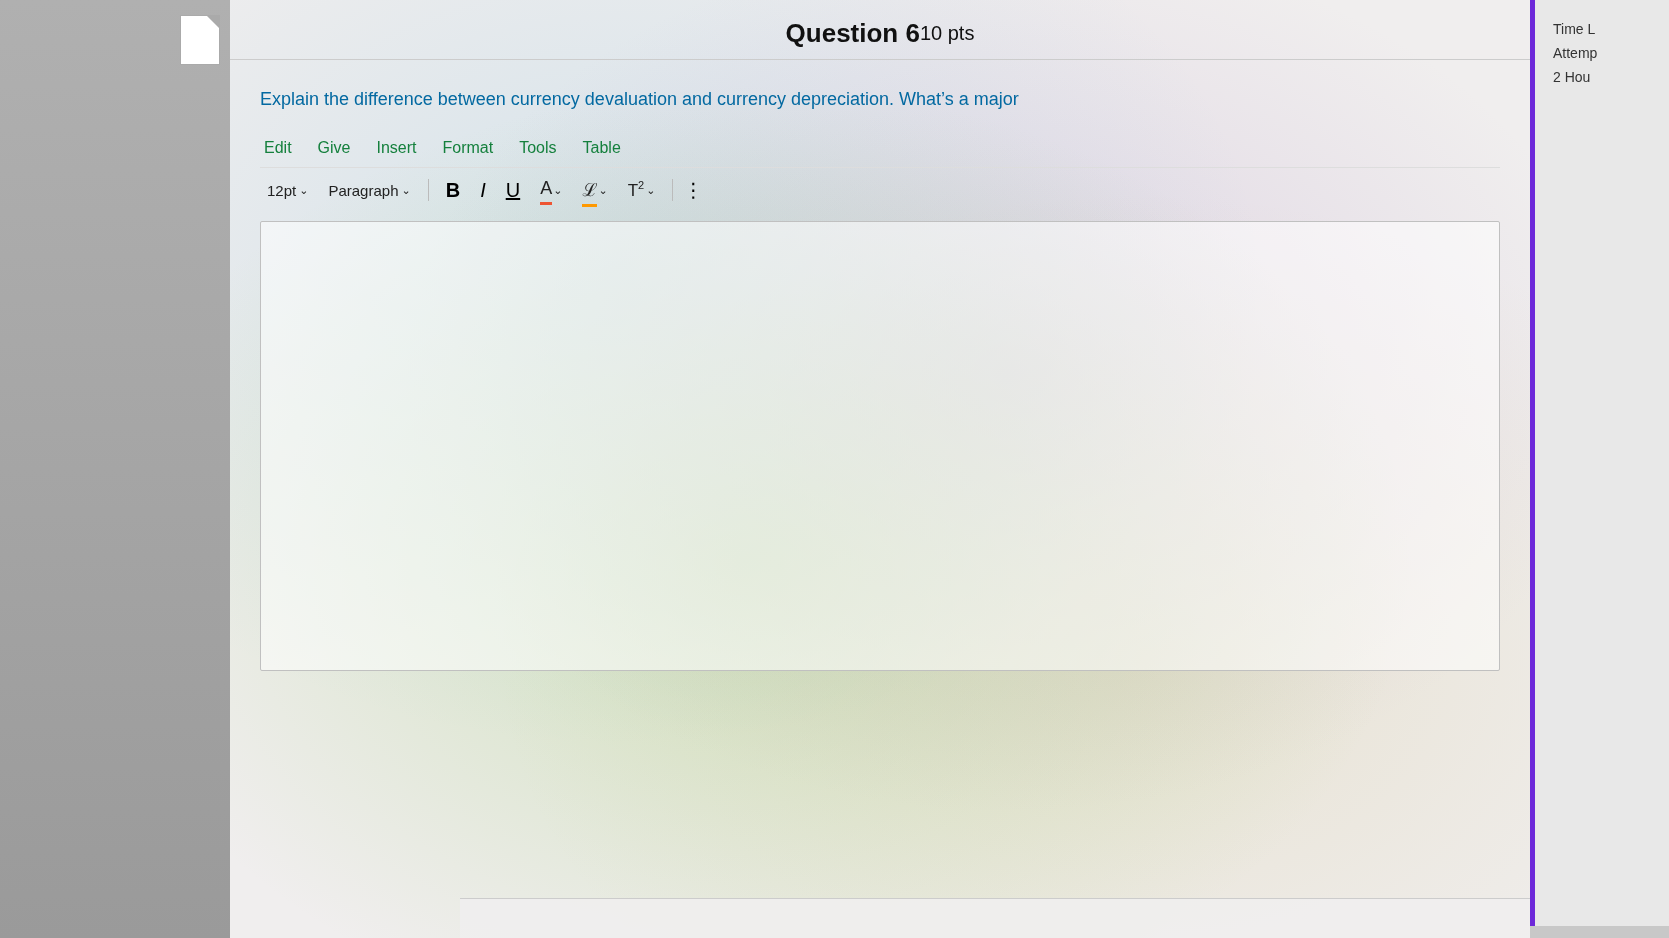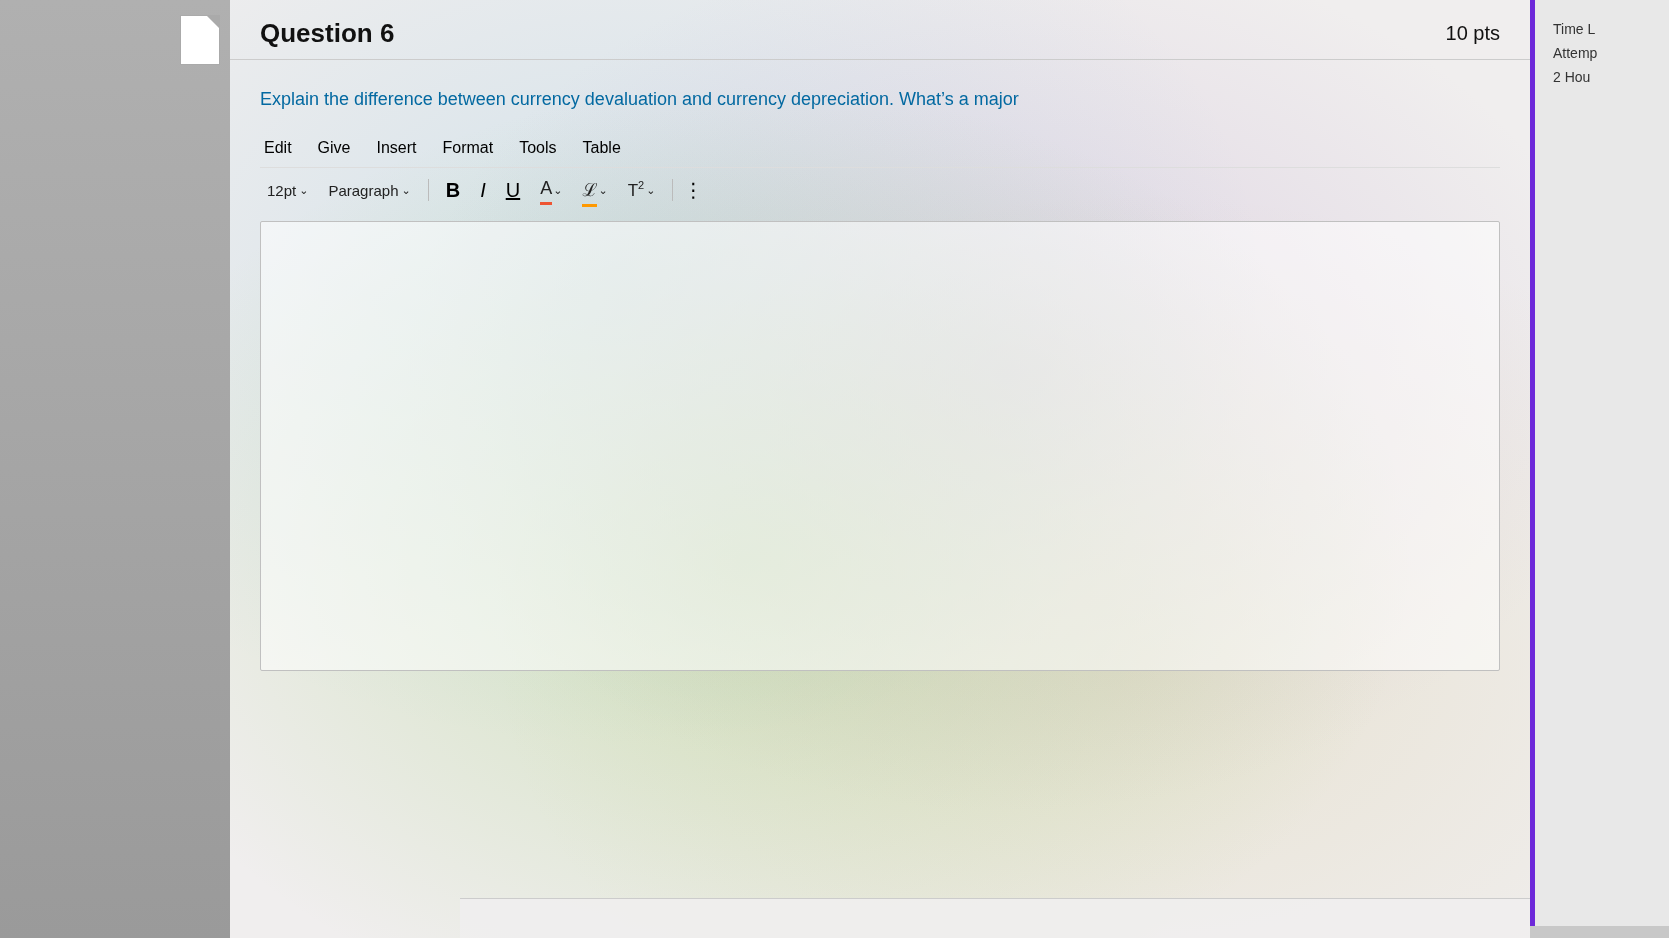--- a/index.html
+++ b/index.html
@@ -72,21 +72,21 @@
       pointer-events: none;
     }
 
     
     .question-header {
       position: relative;
       z-index: 10;
       padding: 18px 30px 10px 30px;
       border-bottom: 1px solid #ccc;
       display: flex;
-      justify-content: space-between;
+      justify-content: center;
       align-items: center;
     }
 
     .question-title {
       font-size: 26px;
       font-weight: bold;
       color: #111;
     }
 
     .question-pts {
@@ -111,21 +111,21 @@
       position: relative;
       z-index: 10;
       padding: 0 30px;
     }
 
     .menu-bar {
       display: flex;
       gap: 18px;
       padding: 8px 0;
       font-size: 16px;
-      color: #000000;
+      color: #15803d;
     }
 
     .menu-item {
       cursor: pointer;
       padding: 2px 4px;
     }
 
     .formatting-bar {
       display: flex;
       align-items: center;

